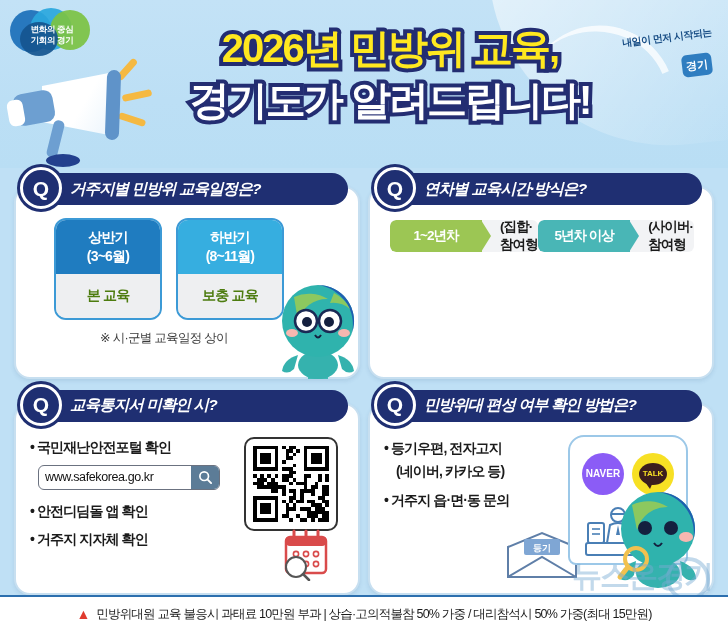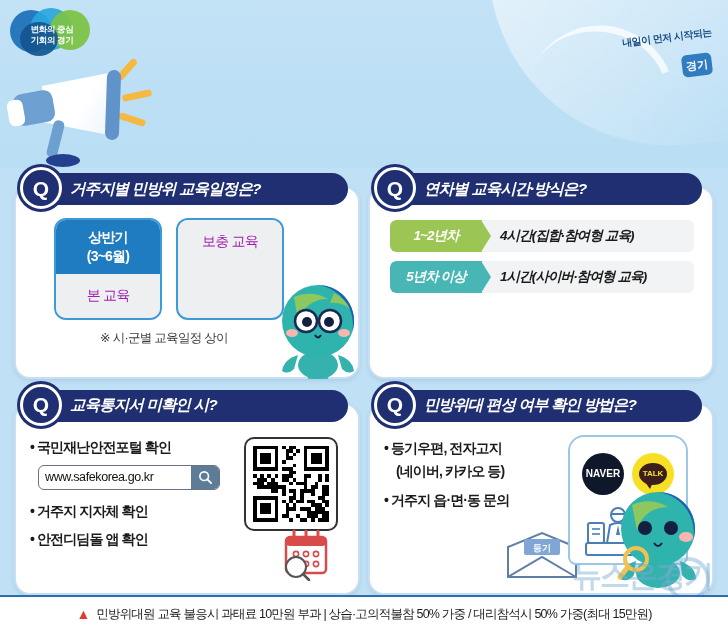--- a/index.html
+++ b/index.html
@@ -137,31 +137,31 @@
     width: 108px; border: 2px solid #3c9ad6; border-radius: 12px;
     overflow: hidden; background: #eeeff1;
   }
   .term-box .t-head {
     color: #ffffff; font-size: 14px; font-weight: bold; line-height: 19px;
     padding: 8px 2px; text-align: center; letter-spacing: -.8px;
   }
   .term-box.a .t-head { background: #1f7cc0; }
   .term-box.b .t-head { background: #36aee0; }
   .term-box .t-body {
-    background: #eeeff1; color: #a21caf; font-size: 14px; font-weight: normal;
+    background: #eeeff1; color: #4d7c0f; font-size: 14px; font-weight: bold;
     text-align: center; padding: 13px 2px; letter-spacing: -.8px;
   }
   .card1-note {
     margin-top: 10px; text-align: center; padding-right: 46px;
     font-size: 12.5px; color: #3a3a3a; letter-spacing: -.7px;
   }
   .mascot1 { position: absolute; right: -6px; bottom: -4px; width: 92px; height: 104px; }
 
   
-  .year-list { display: flex; flex-direction: column; gap: 9px; padding: 2px 4px 0 6px; font-style: italic; }
+  .year-list { display: flex; gap: 0; padding: 2px 4px 0 6px; }
   .year-row {
     display: flex; align-items: stretch; height: 32px;
     background: #f2f3f5; border-radius: 6px; overflow: hidden;
   }
   .year-tag {
     position: relative; width: 92px; display: flex; align-items: center;
     justify-content: center; color: #ffffff; font-size: 13.5px; font-weight: bold;
     letter-spacing: -1px; border-radius: 6px 0 0 6px;
   }
   .year-tag::after {
@@ -219,21 +219,21 @@
   .envelope { position: absolute; left: 120px; bottom: 2px; width: 76px; height: 50px; }
   .phone {
     position: absolute; right: 10px; top: 0px; width: 120px; height: 130px;
     border: 2px solid #9cc8e8; border-radius: 16px 16px 8px 8px; background: #ffffff;
   }
   .naver-dot, .talk-dot {
     position: absolute; top: 16px; width: 42px; height: 42px; border-radius: 50%;
     display: flex; align-items: center; justify-content: center;
     font-size: 10px; font-weight: bold;
   }
-  .naver-dot { left: 12px; background: #0f172a; color: #ffffff; }
+  .naver-dot { left: 12px; background: #8b5cf6; color: #ffffff; }
   .talk-dot  { left: 62px; background: #f7e024; color: #3c1e1e; }
   .talk-bubble {
     width: 28px; height: 22px; background: #3c1e1e; border-radius: 50%;
     display: flex; align-items: center; justify-content: center;
     color: #f7e024; font-size: 8px; font-weight: bold; position: relative;
   }
   .talk-bubble::after {
     content: ""; position: absolute; left: 6px; bottom: -4px;
     border-left: 5px solid transparent; border-right: 3px solid transparent;
     border-top: 7px solid #3c1e1e;
@@ -286,20 +286,22 @@
       <div class="mg-ray r3"></div>
     <div class="mg-cone"></div>
       <div class="mg-rim"></div>
     <div class="mg-body"></div>
       <div class="mg-cap"></div>
     <div class="mg-handle"></div>
       <div class="mg-base"></div>
   </div>
 
   <div class="title-block">
+    <div class="title-line l1">2026년 민방위 교육,</div>
+    <div class="title-line l2">경기도가 알려드립니다!</div>
   </div>
 
   <div class="slogan">
     <div class="sl-txt">내일이 먼저 시작되는</div>
     <div class="sl-badge">경기</div>
   </div>
 </div>
 
 <div class="grid">
 
@@ -314,20 +316,24 @@
       <div class="card-inner">
         <div class="term-row">
           <div class="term-box a">
             <div class="t-head">
               <div>상반기</div>
               <div>(3~6월)</div>
             </div>
             <div class="t-body">본 교육</div>
           </div>
           <div class="term-box b">
+            <div class="t-head">
+              <div>하반기</div>
+              <div>(8~11월)</div>
+            </div>
             <div class="t-body">보충 교육</div>
           </div>
         </div>
         <div class="card1-note">※ 시·군별 교육일정 상이</div>
       </div>
       <svg class="mascot1" viewBox="0 0 92 104">
         <path d="M46 84 q-10 0 -10 12 l0 6 20 0 0 -6 q0 -12 -10 -12z" fill="#3fb9b5"></path>
         <ellipse cx="46" cy="88" rx="20" ry="14" fill="#35b2ae"></ellipse>
         <path d="M26 78 q-14 4 -16 16 q6 4 12 -2" fill="#35b2ae"></path>
         <path d="M66 78 q14 4 16 16 q-6 4 -12 -2" fill="#35b2ae"></path>
@@ -388,22 +394,22 @@
             <div class="bullet">• 국민재난안전포털 확인</div>
             <div class="url-box">
               <div class="url-text">www.safekorea.go.kr</div>
               <div class="url-btn">
                 <svg width="15" height="15" viewBox="0 0 16 16">
                   <circle cx="6.6" cy="6.6" r="4.6" fill="none" stroke="#ffffff" stroke-width="1.8"></circle>
                   <line x1="10" y1="10" x2="14" y2="14" stroke="#ffffff" stroke-width="2" stroke-linecap="round"></line>
                 </svg>
               </div>
             </div>
+            <div class="bullet">• 안전디딤돌 앱 확인</div>
             <div class="bullet">• 거주지 지자체 확인</div>
-            <div class="bullet">• 안전디딤돌 앱 확인</div>
           </div>
           <div class="c3-right">
             <div class="qr-box">
               <div class="qr-grid" id="qr-grid">
                   <i></i>
                   <i></i>
                   <i></i>
                   <i></i>
                   <i></i>
                   <i></i>

